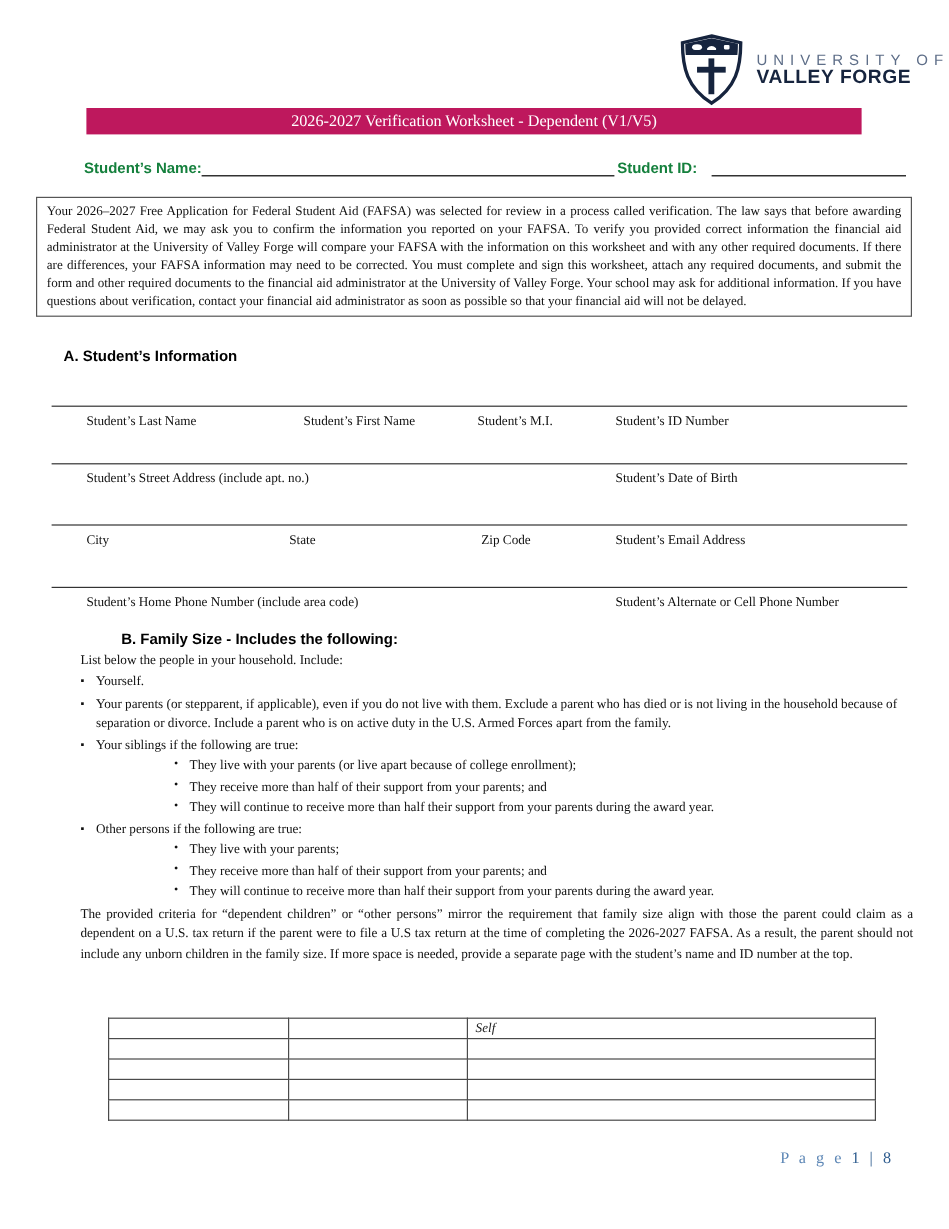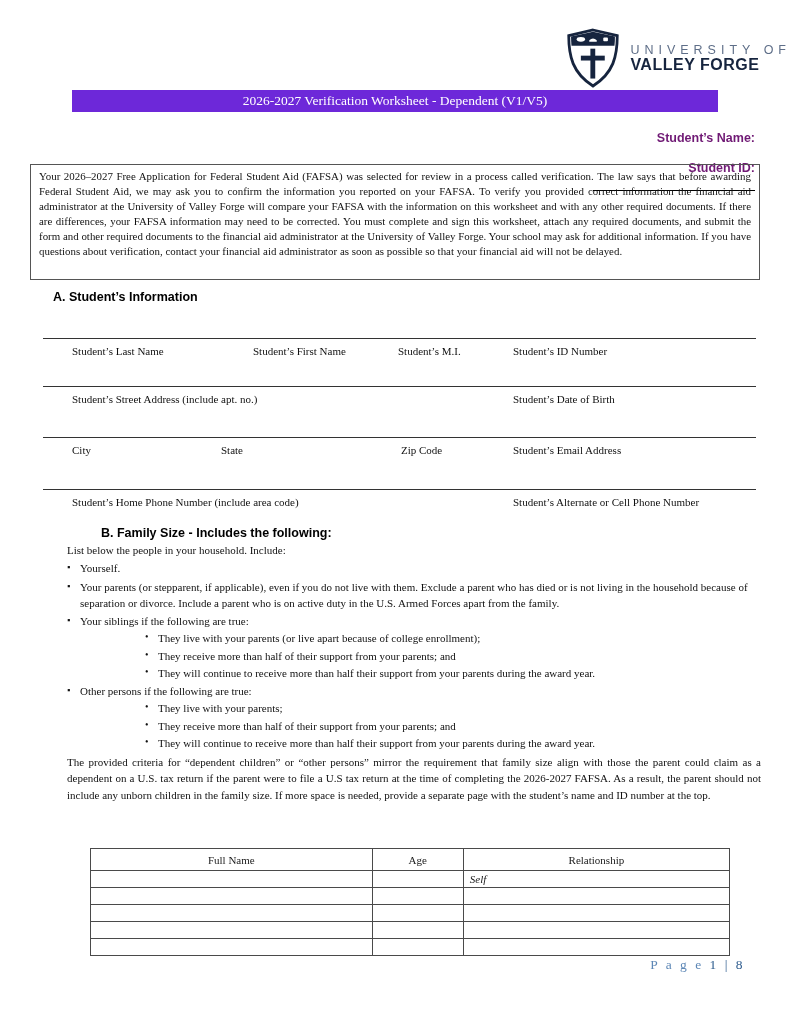--- a/index.html
+++ b/index.html
@@ -7,41 +7,41 @@
     position:relative;width:791px;height:1024px;background:#ffffff;
     font-family:"Liberation Serif",serif;color:#1a1a1a;overflow:hidden;
   }
   
   .logo-wrap{position:absolute;top:28px;left:0;width:100%;display:flex;justify-content:flex-end;align-items:center;gap:9px;}
   .logo-text{display:flex;flex-direction:column;justify-content:center;}
   .logo-univ{font-family:"Liberation Sans",sans-serif;font-size:12.5px;letter-spacing:5px;color:#5e6e88;font-weight:500;}
   .logo-name{font-family:"Liberation Sans",sans-serif;font-size:16px;font-weight:800;letter-spacing:0.5px;color:#16243e;line-height:1.05;}
   
   .title-bar{
-    position:absolute;top:90px;left:72px;width:646px;height:22px;background:#6d28d9;
+    position:absolute;top:90px;left:72px;width:646px;height:22px;background:#be185d;
     color:#ffffff;text-align:center;line-height:22px;font-size:13.5px;font-family:"Liberation Serif",serif;
   }
   
   .name-row{position:absolute;top:131px;left:70px;right:36px;display:flex;align-items:flex-end;
-    font-family:"Liberation Sans",sans-serif;font-weight:bold;font-size:12.5px;color:#701a75;flex-direction:column;}
+    font-family:"Liberation Sans",sans-serif;font-weight:bold;font-size:12.5px;color:#15803d;}
   .fill-line{border-bottom:1.7px solid #000;height:15px;}
   .fill-grow{flex:1 1 auto;}
   .fill-id{width:162px;margin-left:12px;}
   
   .intro-box{
     position:absolute;top:164px;left:30px;width:712px;border:1px solid #555;
-    padding:4px 8px 20px 8px;font-size:10.9px;line-height:1.37;text-align:justify;color:#111;
+    padding:4px 8px 4px 8px;font-size:10.9px;line-height:1.37;text-align:justify;color:#111;
   }
   
   .sec-heading{position:absolute;left:53px;font-family:"Liberation Sans",sans-serif;font-weight:bold;font-size:12.5px;color:#000;}
   
   .rule-row{position:absolute;left:43px;width:713px;border-top:1.2px solid #333;height:40px;}
   .rule-row span{position:absolute;top:6px;font-size:11px;color:#111;white-space:nowrap;}
   .c1{left:29px;} .c2{left:210px;} .c3{left:355px;} .c4{left:470px;}
-  .r3c2{left:178px;} .r3c3{left:329px;margin-left:29px;}
+  .r3c2{left:198px;} .r3c3{left:329px;margin-left:29px;}
   
   .secb-body{position:absolute;top:542px;left:67px;width:694px;font-size:11px;line-height:1.48;color:#111;}
   .b-item{display:flex;margin-top:2px;}
   .b-item .marker{width:13px;flex:0 0 13px;font-size:9px;padding-top:1px;}
   .b-item .btext{flex:1;}
   .sub-item{display:flex;margin-left:78px;margin-top:1px;}
   .sub-item .marker{width:13px;flex:0 0 13px;font-size:10px;}
   .closing{margin-top:3px;text-align:justify;}
   
   .hh-table{position:absolute;top:848px;left:90px;width:640px;border-collapse:collapse;font-size:11px;}
@@ -159,25 +159,20 @@
     <div class="sub-item">
       <span class="marker">•</span>
       <span class="btext">They will continue to receive more than half their support from your parents during the award year.</span>
     </div>
 
     <div class="closing">The provided criteria for “dependent children” or “other persons” mirror the requirement that family size align with those the parent could claim as a dependent on a U.S. tax return if the parent were to file a U.S tax return at the time of completing the 2026-2027 FAFSA. As a result, the parent should not include any unborn children in the family size. If more space is needed, provide a separate page with the student’s name and ID number at the top.</div>
   </div>
 
   <table class="hh-table">
     <tbody>
-        <tr>
-      <th class="col-name">Full Name</th>
-      <th class="col-age">Age</th>
-      <th class="col-rel">Relationship</th>
-    </tr>
     <tr>
       <td></td>
       <td></td>
       <td class="self-cell">Self</td>
     </tr>
     <tr>
       <td></td>
       <td></td>
       <td></td>
     </tr>

